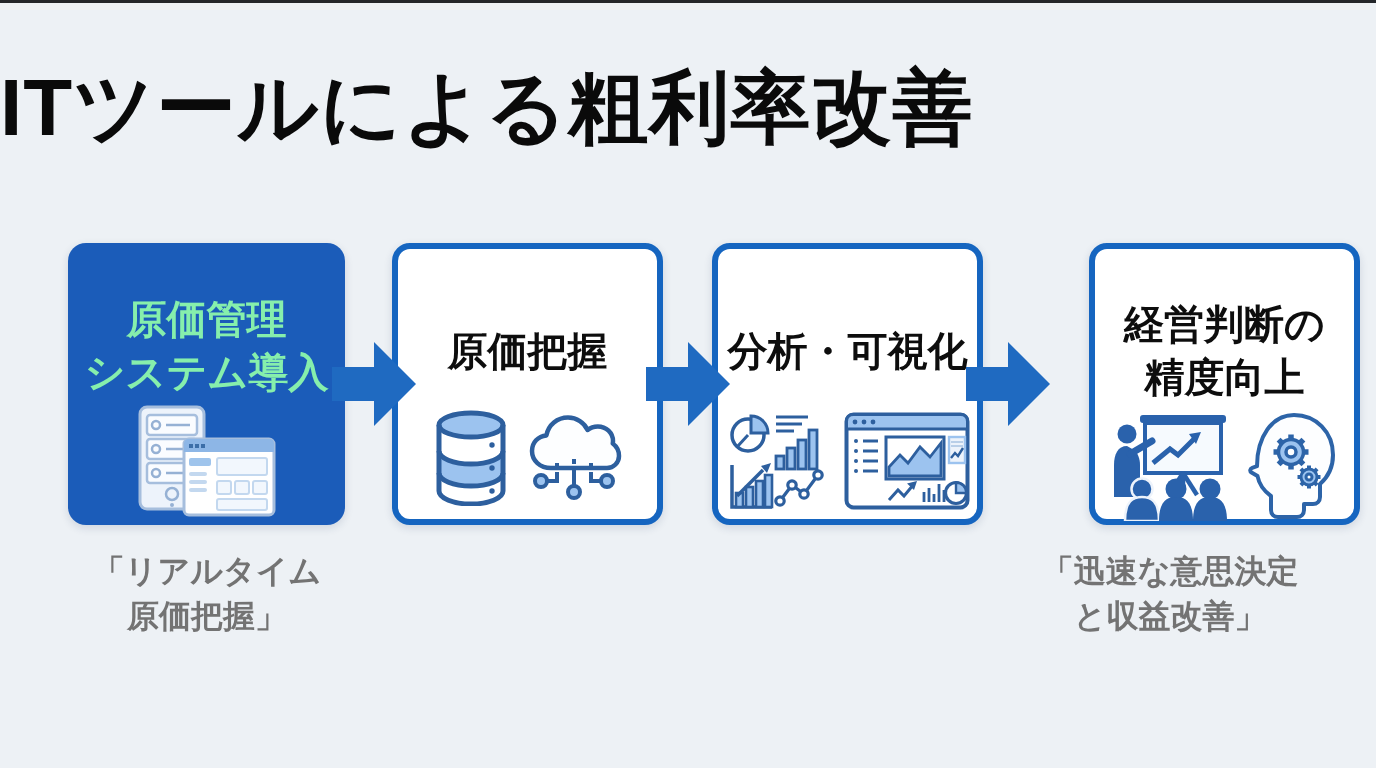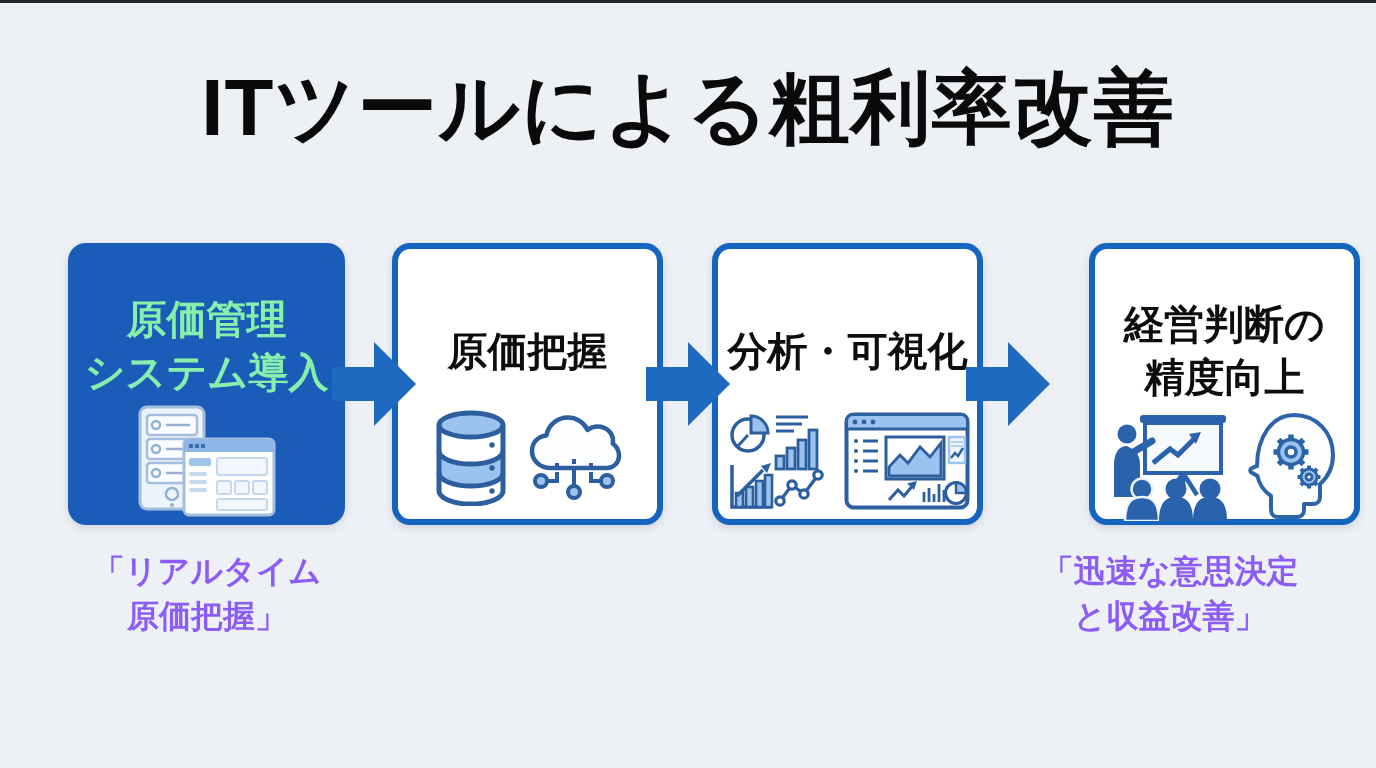--- a/index.html
+++ b/index.html
@@ -9,21 +9,21 @@
     background: #edf1f5;
     font-family: "Liberation Sans", "DejaVu Sans", sans-serif;
   }
   .canvas { position: relative; width: 1376px; height: 768px; }
   .top-strip {
     position: absolute; top: 0; left: 0; width: 100%; height: 3px;
     background: #23262a;
   }
   .title {
     position: absolute; top: 66px; left: 0; width: 100%;
-    margin: 0; text-align: center;
+    margin: 0; text-align: left;
     font-size: 80px; line-height: 1.05; font-weight: 900;
     color: #0a0a0a; letter-spacing: 1px;
   }
   .step {
     position: absolute; top: 243px; height: 282px;
     box-sizing: border-box;
     border-radius: 18px;
     display: flex; flex-direction: column; align-items: center;
     padding-top: 50px;
     box-shadow: 0 3px 8px rgba(25, 50, 95, 0.14);
@@ -44,21 +44,21 @@
     display: flex; align-items: center; justify-content: center;
     gap: 14px;
   }
   .arrow {
     position: absolute; top: 342px; width: 84px; height: 84px;
   }
   .caption {
     position: absolute; top: 549px; width: 340px;
     text-align: center;
     font-size: 32px; font-weight: 800; line-height: 1.42;
-    color: #8b5cf6;
+    color: #737373;
     white-space: pre-line;
   }
 </style>
 </head>
 <body>
 
 <div class="canvas">
   <div class="top-strip"></div>
 
   <h1 class="title">ITツールによる粗利率改善</h1>

